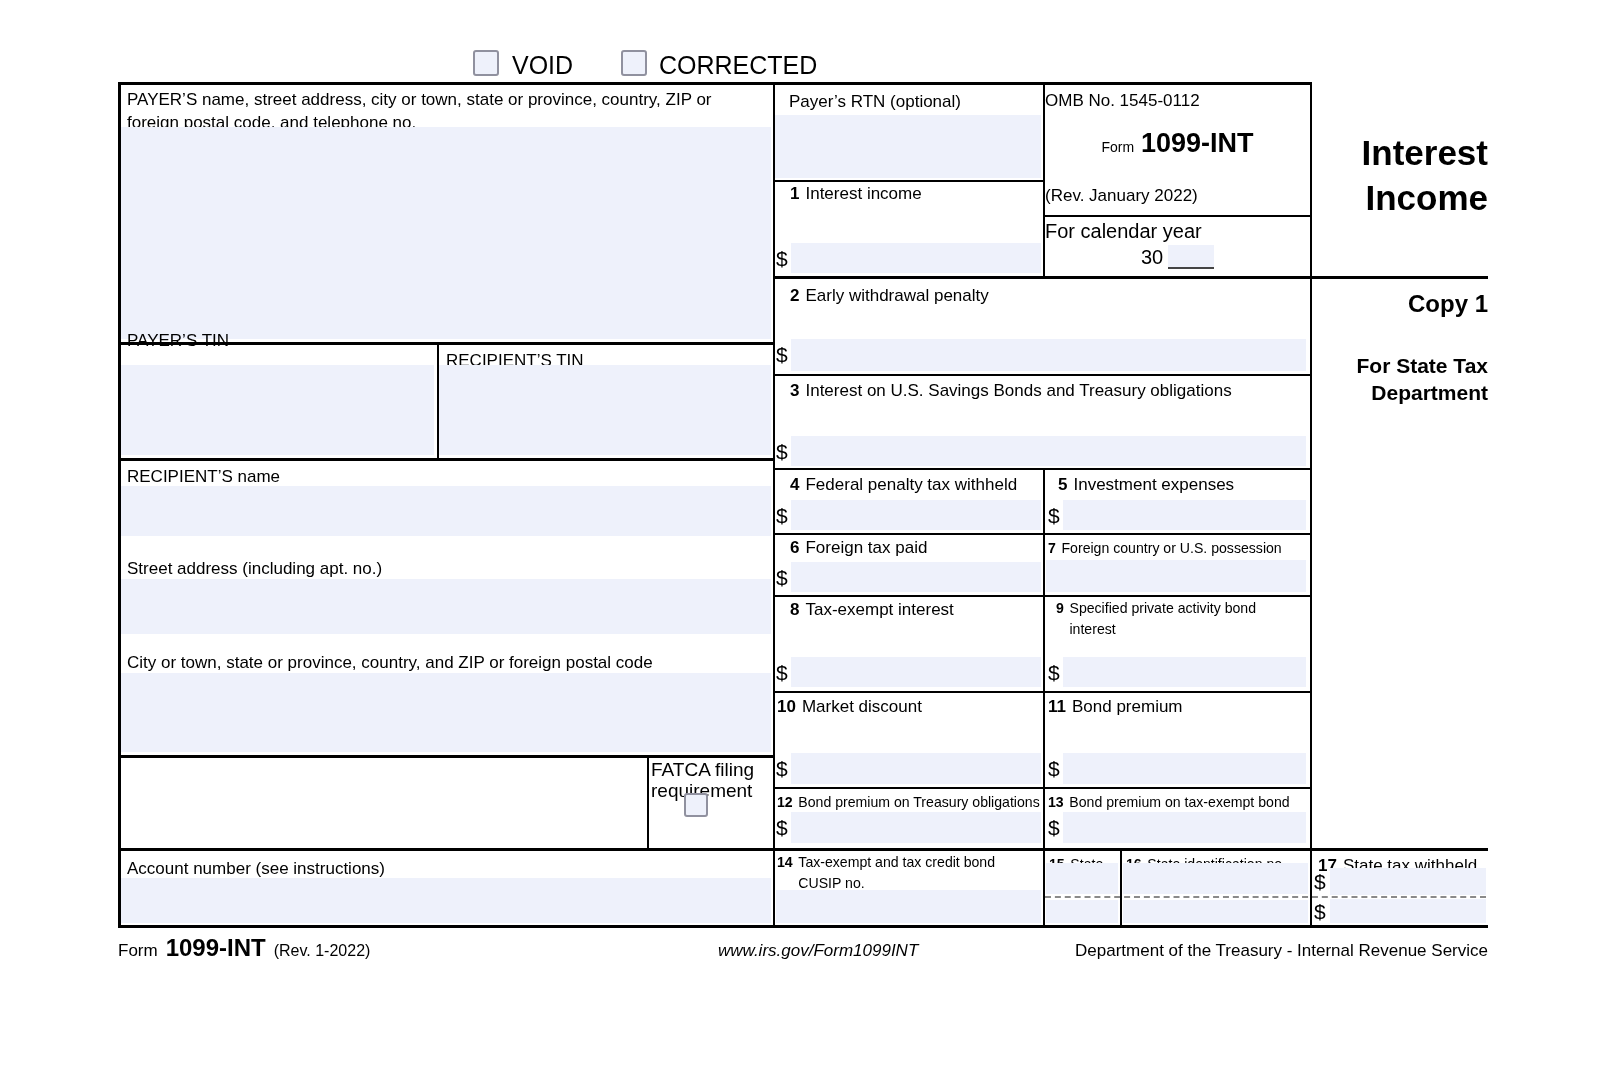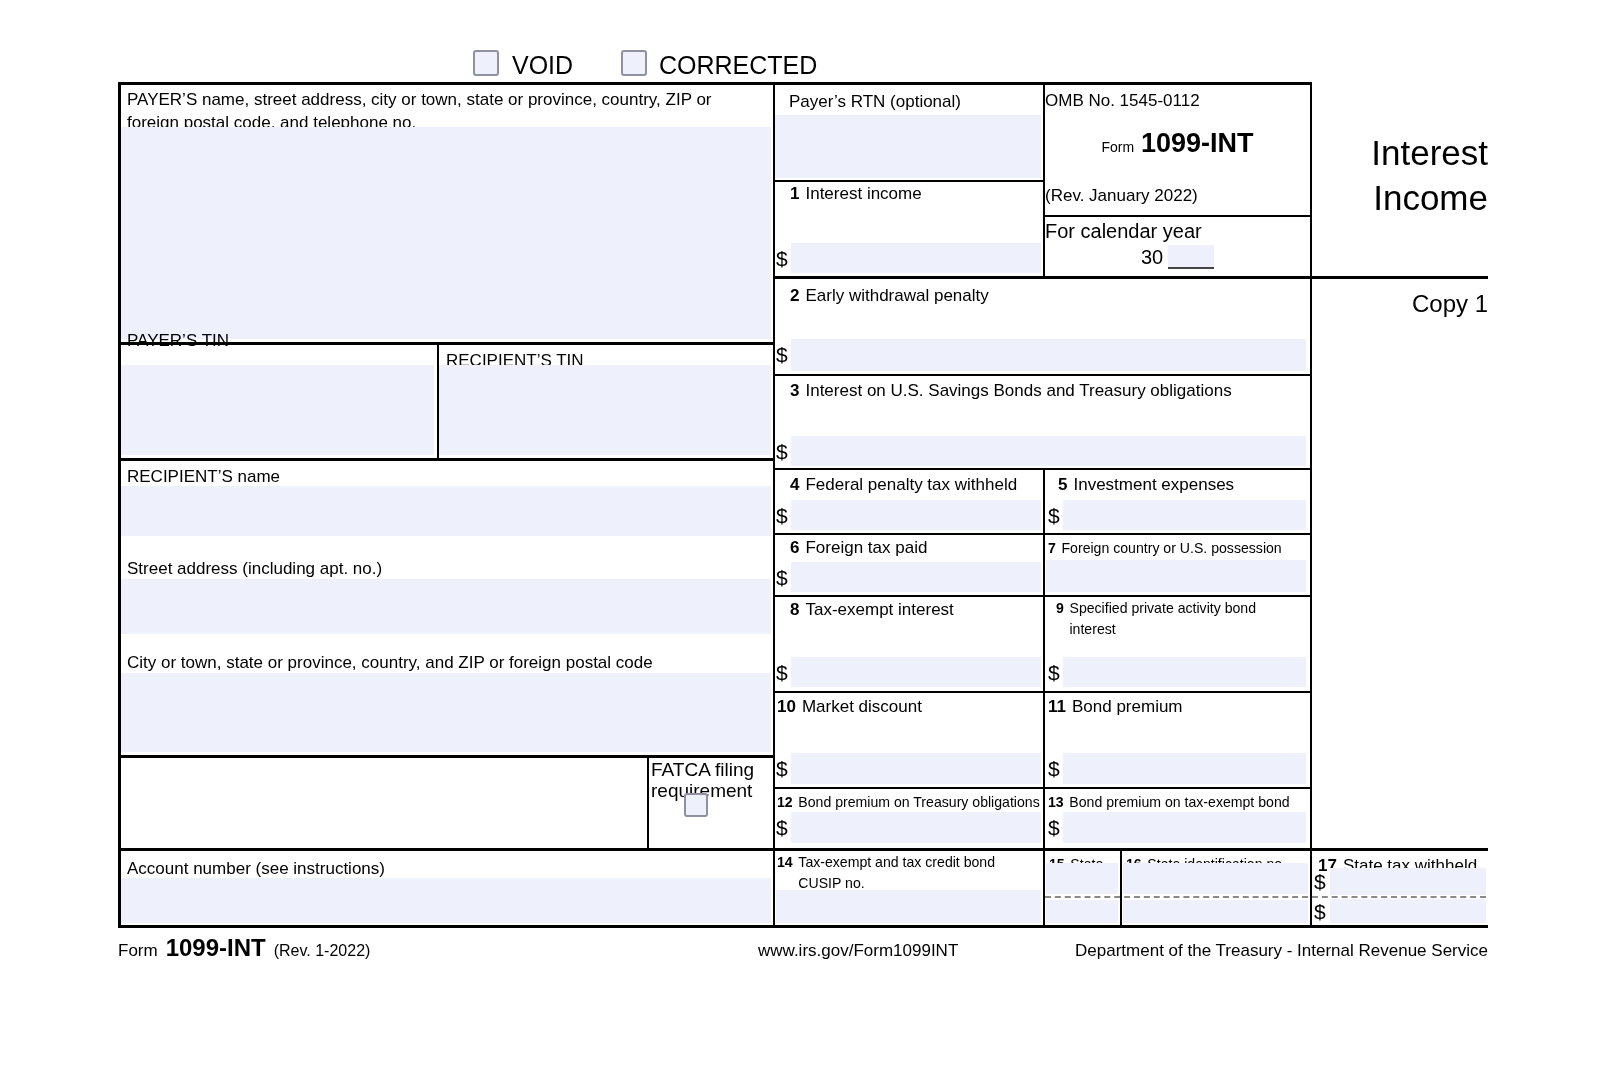--- a/index.html
+++ b/index.html
@@ -16,21 +16,21 @@
   .lbl{position:absolute;font-size:17px;line-height:23px;}
   .boxlbl{position:absolute;display:flex;font-size:17px;line-height:20px;}
   .boxlbl b{margin-right:6px;flex:0 0 auto;}
   .boxlbl .t{flex:1;}
   .cond{font-size:15px;transform:scaleX(.94);transform-origin:0 50%;}
   .nw{white-space:nowrap;}
   .nw .t{flex:none;}
   .dollar{position:absolute;font-size:21px;line-height:26px;}
   .center{text-align:left;}
   #void-label,#corrected-label{position:absolute;font-size:25px;line-height:28px;}
-  .bigtitle{position:absolute;right:118px;text-align:right;font-weight:400;}
+  .bigtitle{position:absolute;right:118px;text-align:right;font-weight:700;}
   .footer-text{position:absolute;top:941px;font-size:17px;}
 </style>
 </head>
 <body>
 
 <div id="page">
 
   <div class="cb" style="left:473px;top:50px;"></div>
   <div id="void-label" style="left:512px;top:51px;">VOID</div>
   <div class="cb" style="left:621px;top:50px;"></div>
@@ -101,20 +101,24 @@
   <div style="position:absolute;left:1045px;top:245px;width:265px;display:flex;justify-content:center;align-items:flex-end;">
     <span style="font-size:20px;">30</span>
     <span style="display:inline-block;width:46px;height:22px;background:#eef1fb;border-bottom:2px solid #444;margin-left:5px;"></span>
   </div>
 
   <div class="bigtitle" style="top:130px;font-size:35px;line-height:45px;">
     <div>Interest</div>
     <div>Income</div>
   </div>
   <div class="bigtitle" style="top:290px;font-size:24px;">Copy 1</div>
+  <div class="bigtitle" style="top:352px;font-size:21px;line-height:27px;">
+    <div>For State Tax</div>
+    <div>Department</div>
+  </div>
 
   <div class="boxlbl" style="left:790px;top:184px;width:240px;">
       <b>1</b>
       <span class="t">Interest income</span>
     </div>
   <div class="dollar" style="left:776px;top:246px;">$</div>
   <div class="field" style="left:791px;top:243px;width:250px;height:30px;"></div>
 
   <div class="boxlbl" style="left:790px;top:286px;width:400px;">
       <b>2</b>
@@ -221,16 +225,16 @@
   <div class="dollar" style="left:1314px;top:869px;">$</div>
   <div class="field" style="left:1330px;top:868px;width:156px;height:27px;"></div>
   <div class="dollar" style="left:1314px;top:899px;">$</div>
   <div class="field" style="left:1330px;top:899px;width:156px;height:24px;"></div>
 
   <div style="position:absolute;left:118px;top:934px;display:flex;align-items:baseline;gap:8px;">
     <span style="font-size:17px;">Form</span>
     <span style="font-size:24px;font-weight:700;">1099-INT</span>
     <span style="font-size:16px;">(Rev. 1-2022)</span>
   </div>
-  <div class="footer-text" style="left:758px;">www.irs.gov/Form1099INT</div>
+  <div class="footer-text" style="left:718px;font-style:italic;">www.irs.gov/Form1099INT</div>
   <div class="footer-text" style="right:118px;">Department of the Treasury - Internal Revenue Service</div>
 
 </div>
 
 </body></html>

